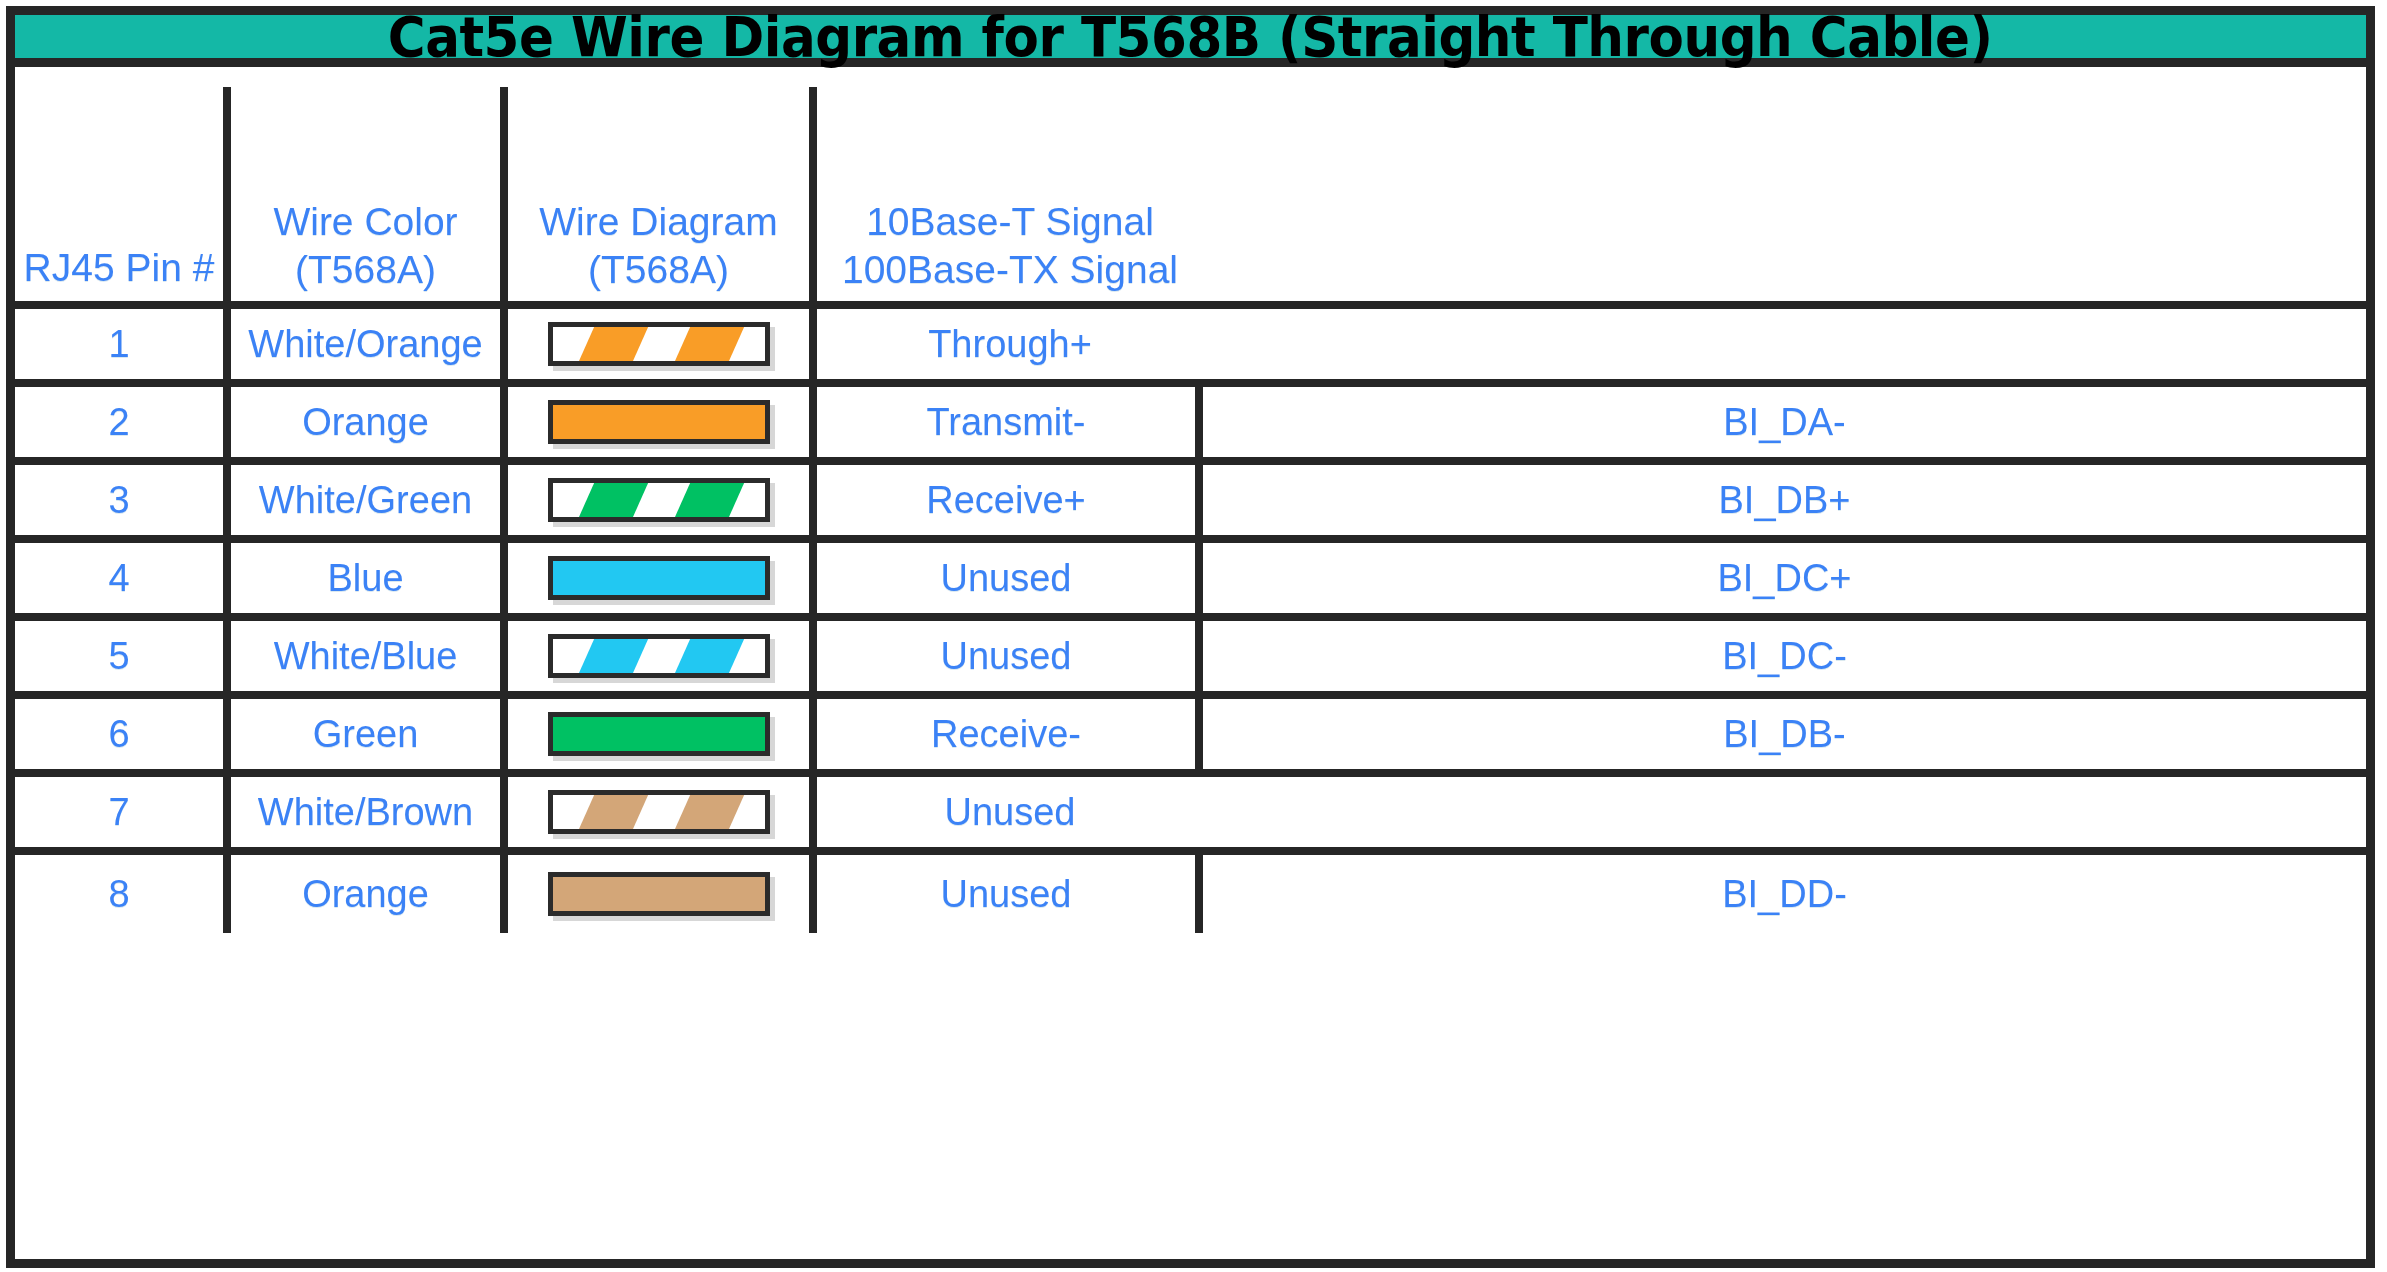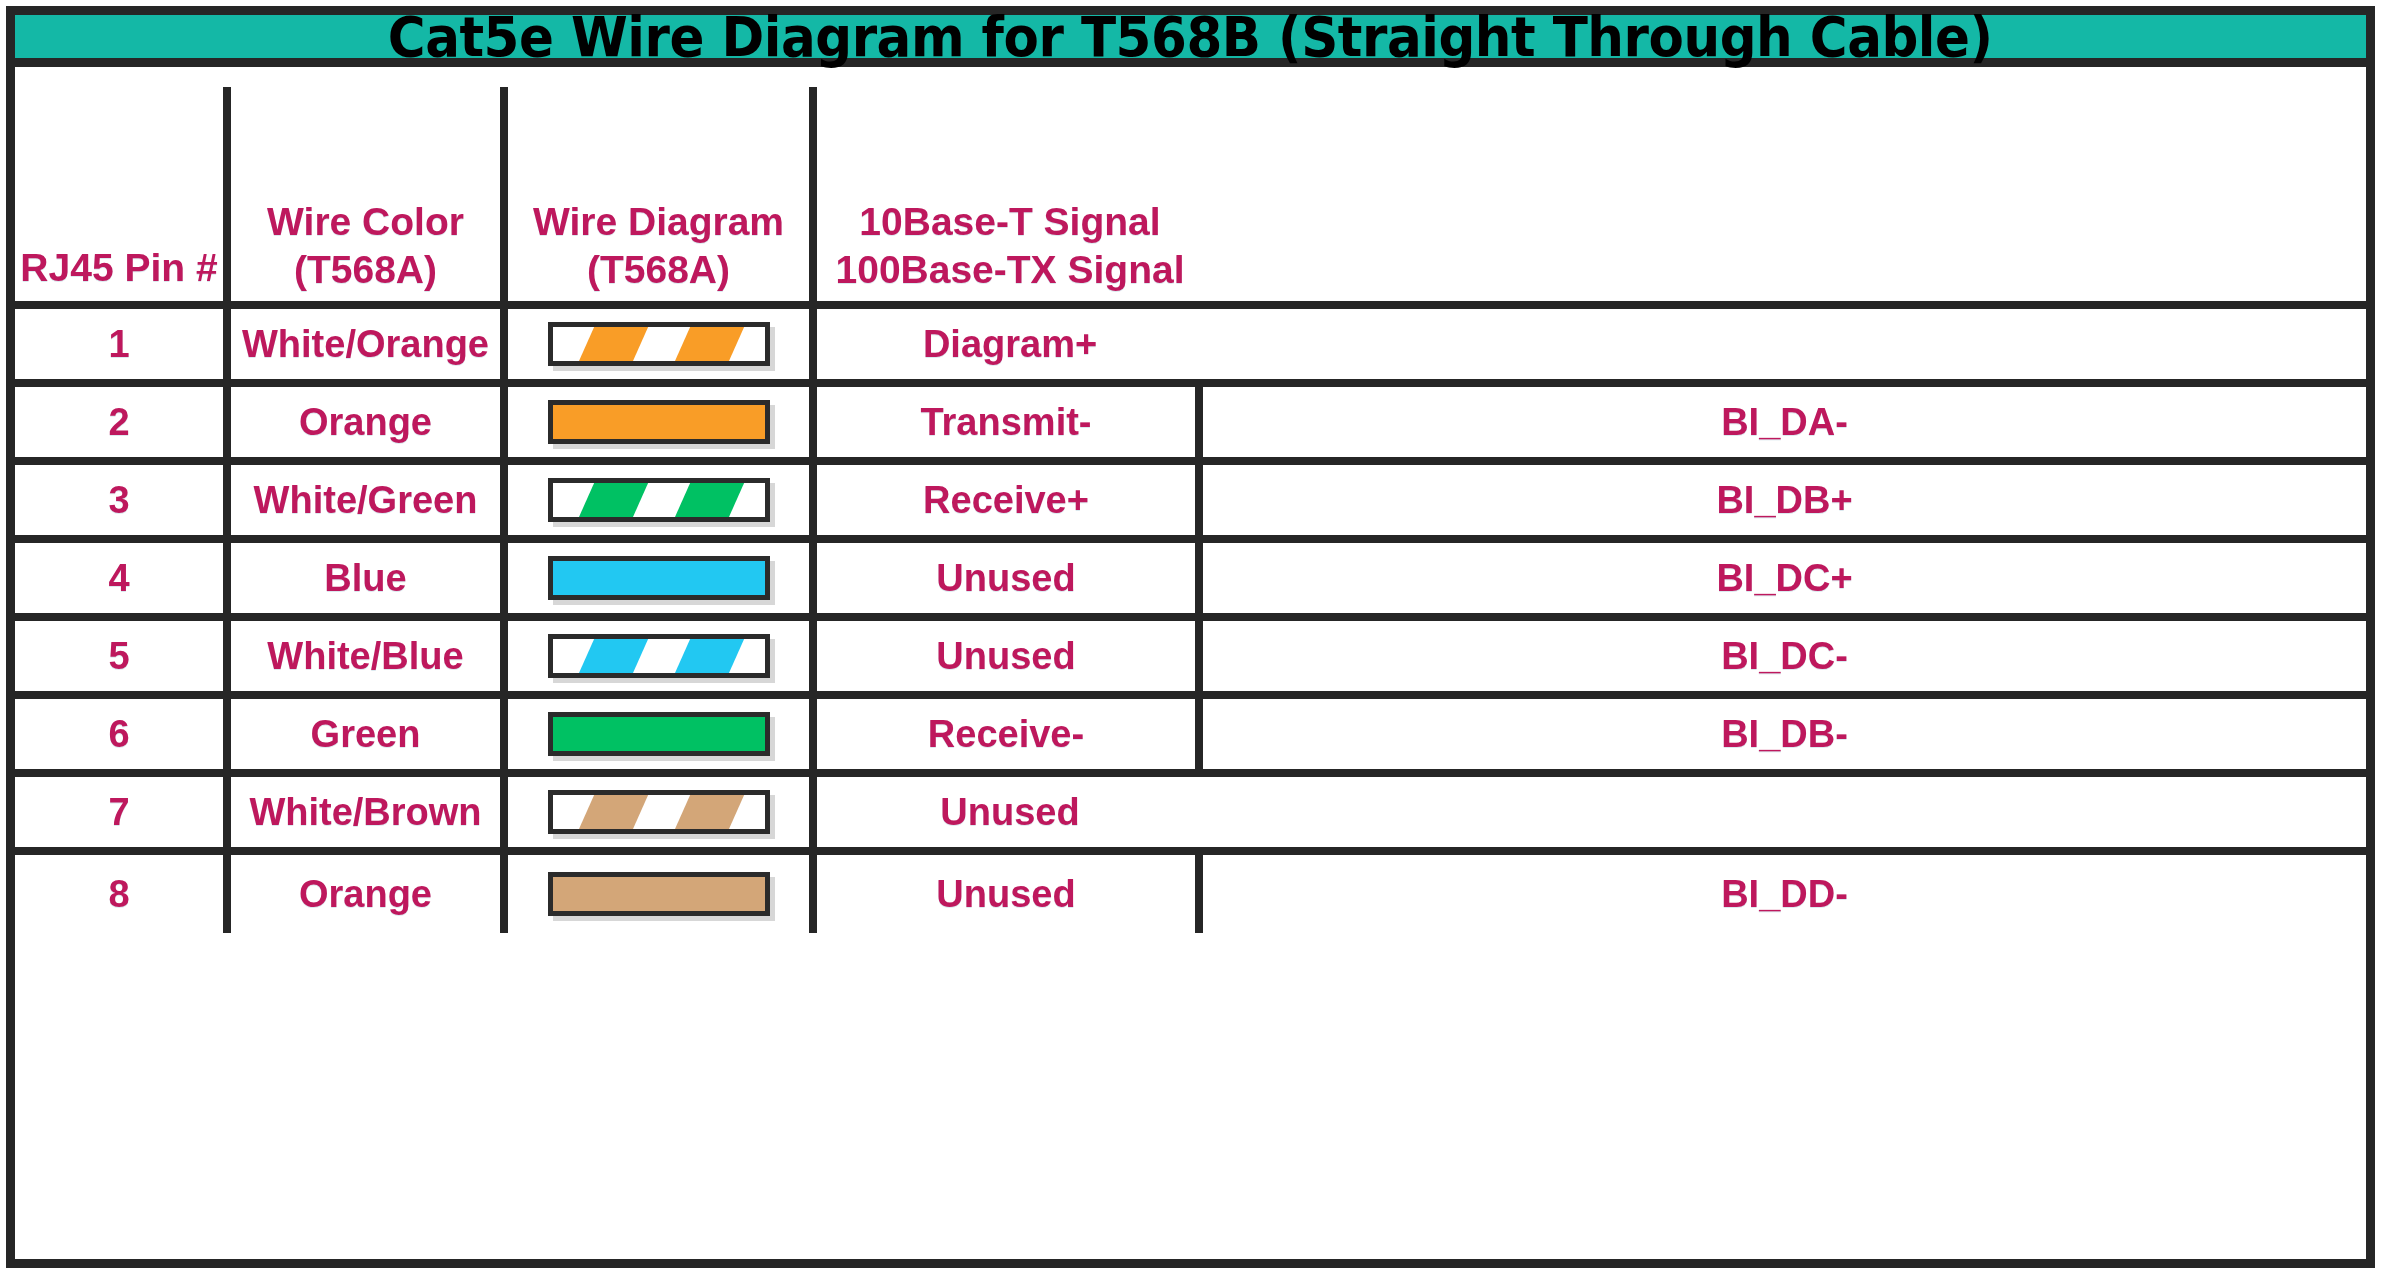--- a/index.html
+++ b/index.html
@@ -103,23 +103,23 @@
   
   .c1 { width: 216px; }
   .c2 { width: 277px; }
   .c3 { width: 309px; }
   .c4 { width: 386px; }
   .c5 { width: 1163px; flex: 1 1 auto; }
 
   .celltext {
     font-size: 38px;
     line-height: 1.18;
-    font-weight: 700;
+    font-weight: 400;
     white-space: pre-line;
-    color: #be185d;
+    color: #3b82f6;
     text-shadow: 0 1px 0 rgba(190, 215, 225, 0.55);
   }
 
   .header-row .cell { align-items: flex-end; padding-bottom: 6px; }
   .header-row .celltext {
     font-size: 39px;
     line-height: 1.25;
   }
   .header-row .cell.c1 .celltext,
   .header-row .cell.c5 .celltext { padding-bottom: 2px; }
@@ -198,21 +198,21 @@
             <div class="cell c3 wire-cell">
               <div class="swatch">
                 <div class="fill" style="background: rgb(255, 255, 255);"></div>
                 <div class="stripes">
                   <div class="band b1" style="background: rgb(249, 157, 39);"></div>
                   <div class="band b2" style="background: rgb(249, 157, 39);"></div>
                 </div>
               </div>
             </div>
             <div class="cell c4">
-              <span class="celltext">Diagram+</span>
+              <span class="celltext">Through+</span>
             </div>
           </div>
           <div class="row data-row">
             <div class="cell c1">
               <span class="celltext">2</span>
             </div>
             <div class="cell c2">
               <span class="celltext">Orange</span>
             </div>
             <div class="cell c3 wire-cell">

